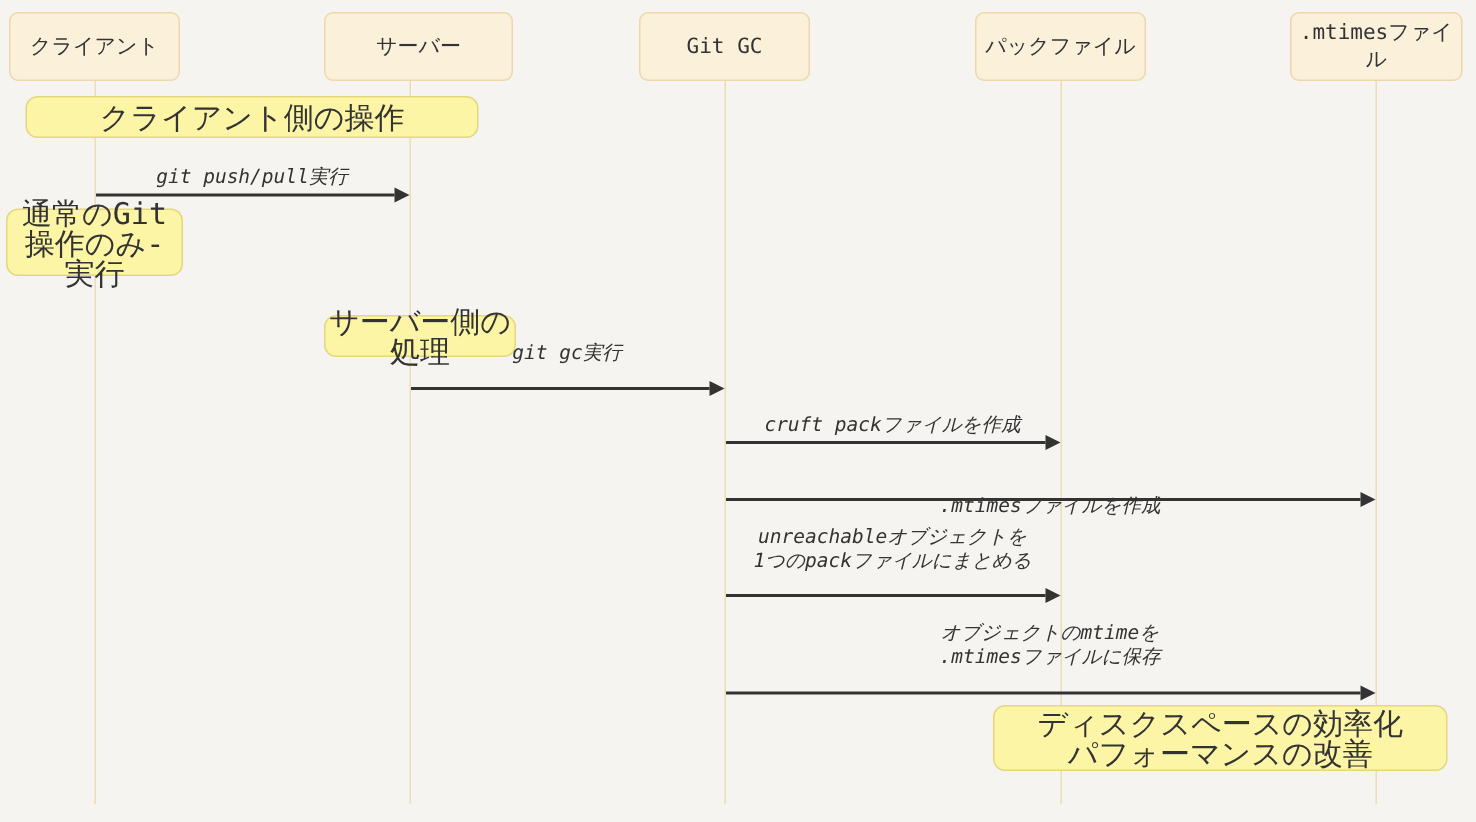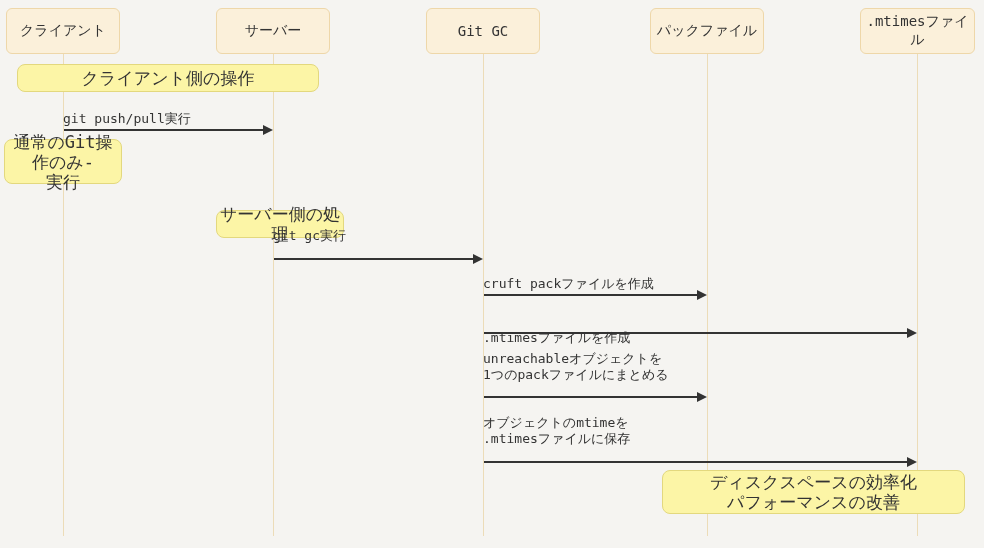--- a/index.html
+++ b/index.html
@@ -40,29 +40,31 @@
   .note {
     position: absolute;
     background: #fcf5a6;
     border: 1px solid #e3d87e;
     border-radius: 8px;
     box-sizing: border-box;
     display: flex;
     flex-direction: column;
     align-items: center;
     justify-content: center;
-    font-size: 17px;
+    font-size: 20px;
     line-height: 20px;
     text-align: center;
   }
   .msg-label {
     position: absolute;
     font-size: 13px;
     line-height: 16px;
+    text-align: center;
     white-space: nowrap;
+    font-style: italic;
   }
   .msg-label span { display: block; }
   .msg-line {
     position: absolute;
     height: 1.5px;
     background: #333333;
   }
   .msg-arrowhead {
     position: absolute;
     width: 0;
@@ -79,21 +81,21 @@
 
   <div class="lifeline" style="left:63px"></div>
   <div class="lifeline" style="left:273px"></div>
   <div class="lifeline" style="left:483px"></div>
   <div class="lifeline" style="left:707px"></div>
   <div class="lifeline" style="left:917px"></div>
 
   <div class="participant" style="left:6px;width:114px">
       <span>クライアント</span>
     </div>
-  <div class="participant" style="left:216px;width:114px">
+  <div class="participant" style="left:216px;width:126px">
       <span>サーバー</span>
     </div>
   <div class="participant" style="left:650px;width:114px">
       <span>パックファイル</span>
     </div>
   <div class="participant" style="left:426px;width:114px">
       <span>Git GC</span>
     </div>
   <div class="participant" style="left:860px;width:115px">
       <span>.mtimesファイル</span>

